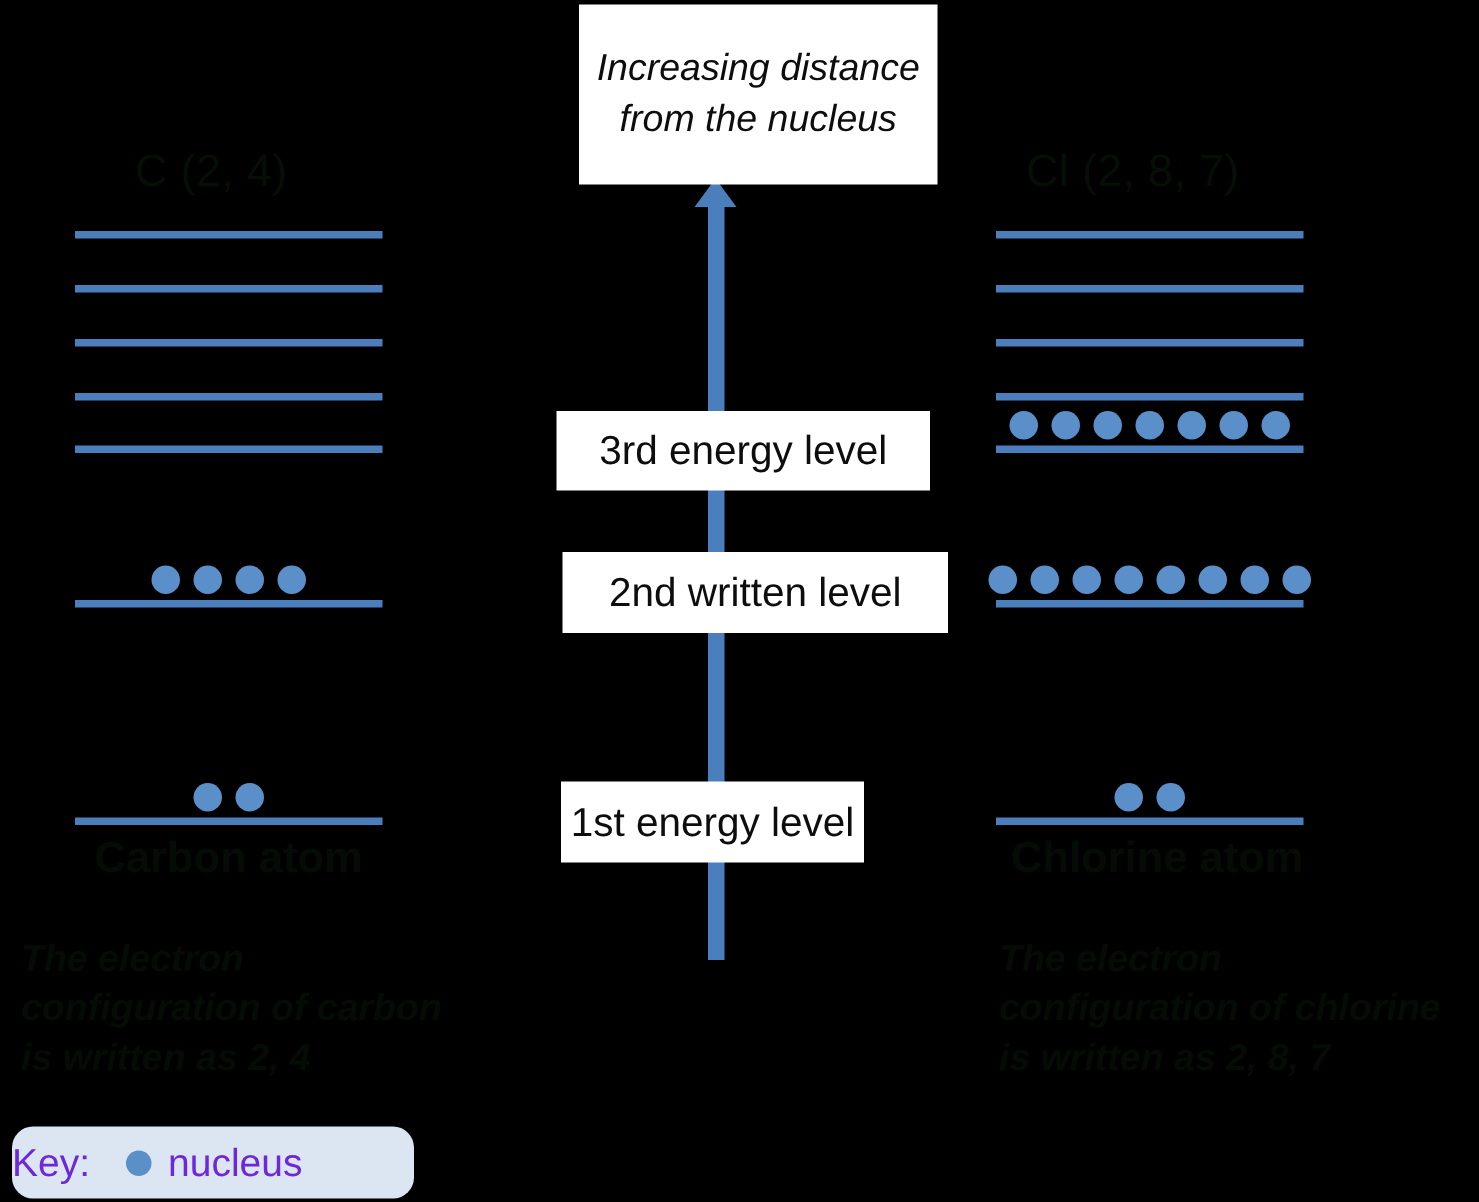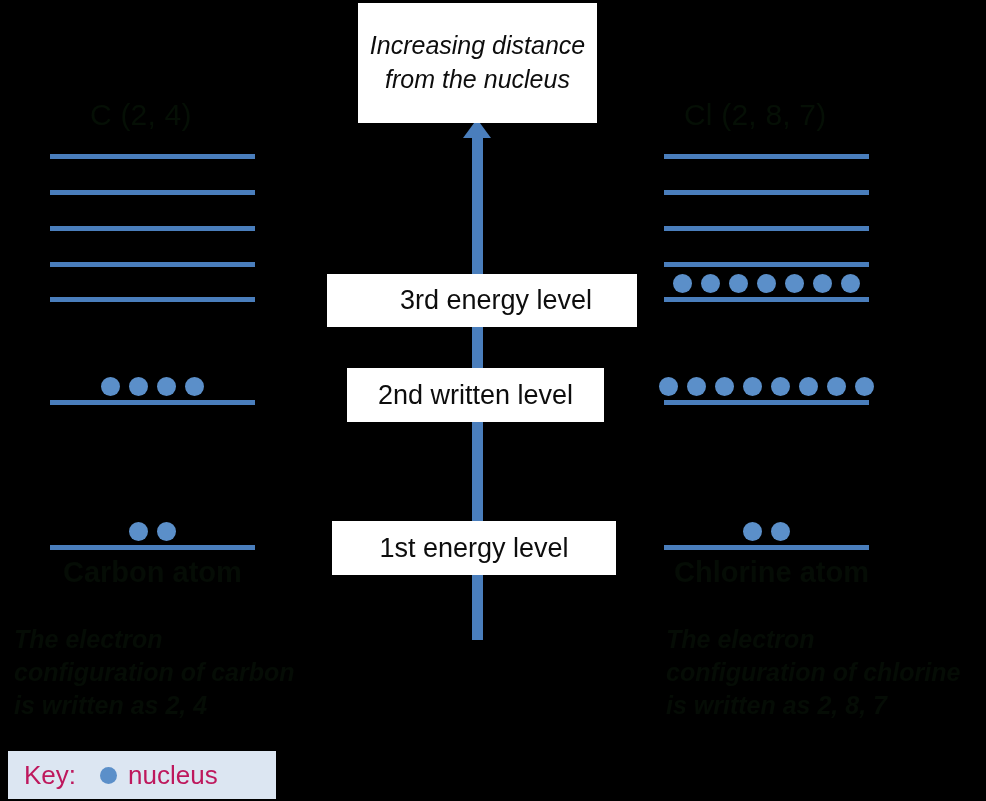--- a/index.html
+++ b/index.html
@@ -82,54 +82,55 @@
 
   
   .white-box {
     position: absolute;
     background: #ffffff;
     color: #0d0d0d;
     display: flex;
     align-items: center;
     justify-content: center;
     text-align: center;
+    margin-left: 28px;
   }
   #title-box {
     left: 358px;
     top: 3px;
     width: 239px;
     height: 120px;
     font-size: 25px;
     font-style: italic;
     line-height: 1.35;
     padding: 0 6px;
     box-sizing: border-box;
   }
   .level-box {
     font-size: 27px;
     font-weight: 400;
   }
-  #level-box-3 { left: 327px; top: 274px; width: 282px; height: 53px; padding-left: 28px; }
+  #level-box-3 { left: 343px; top: 274px; width: 249px; height: 53px; }
   #level-box-2 { left: 347px; top: 368px; width: 257px; height: 54px; }
-  #level-box-1 { left: 332px; top: 521px; width: 284px; height: 54px; }
+  #level-box-1 { left: 346px; top: 521px; width: 202px; height: 54px; }
 
   
   #key-box {
     position: absolute;
     left: 8px;
     top: 751px;
     width: 268px;
     height: 48px;
     background: #dce6f2;
     display: flex;
     align-items: center;
-    padding-left: 16px;
     box-sizing: border-box;
-    color: #be185d;
+    color: #6d28d9;
     font-size: 26px;
+    border-radius: 14px;
   }
   #key-dot {
     width: 17px;
     height: 17px;
     border-radius: 50%;
     background: #5b8fc9;
     margin: 0 11px 0 24px;
     flex: 0 0 auto;
   }
 </style>

